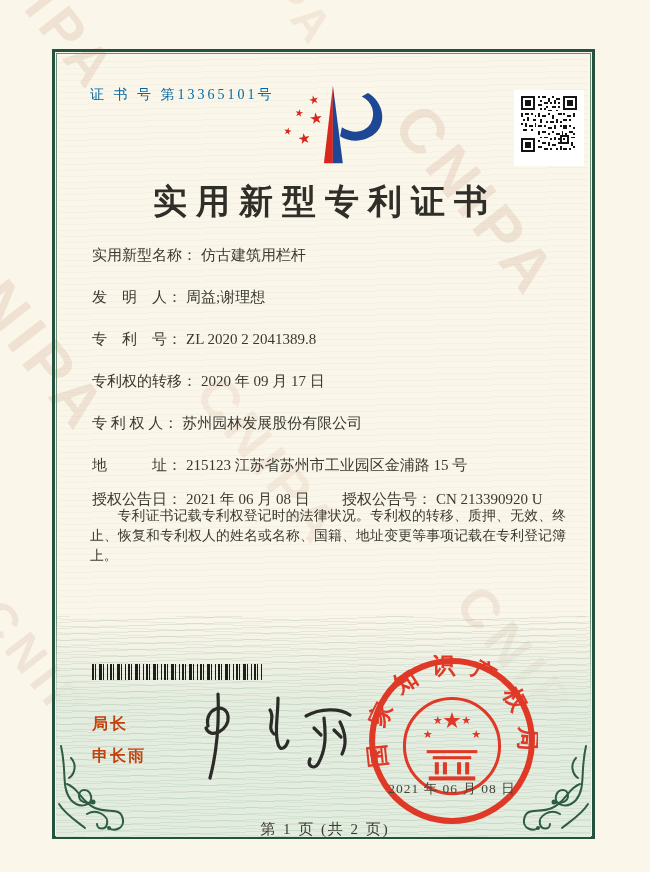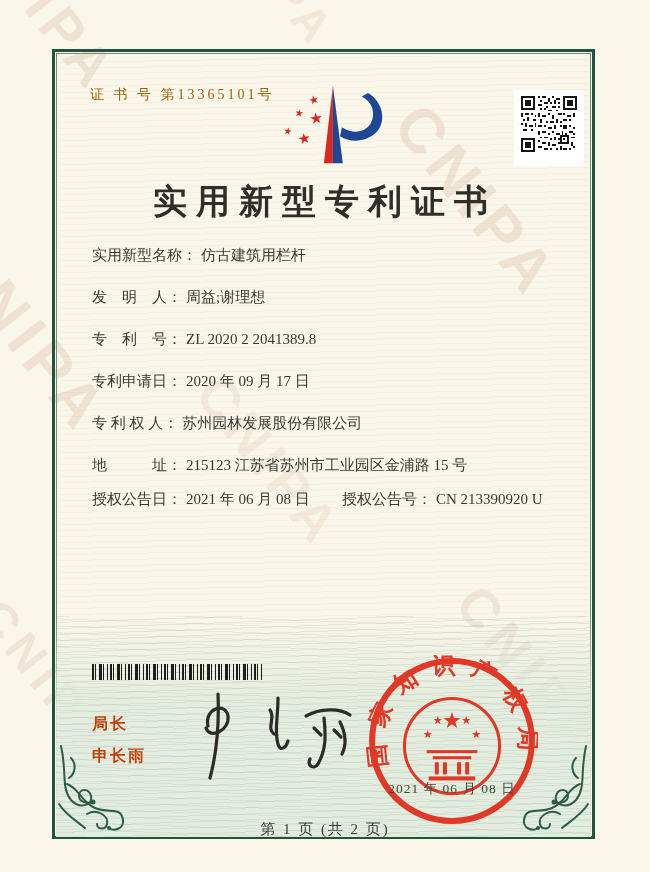--- a/index.html
+++ b/index.html
@@ -21,21 +21,21 @@
   .frame-inner{position:absolute;inset:1px;border:1px solid #6c9076;}
   .frame-pattern{position:absolute;inset:4px;background:repeating-linear-gradient(179deg,rgba(150,175,150,0.07) 0 1px,rgba(0,0,0,0) 1px 6px);}
   
   .guilloche{
     position:absolute;left:56px;top:616px;width:535px;height:221px;
     background:
       repeating-linear-gradient(178deg,rgba(125,160,130,0.16) 0 1px,rgba(0,0,0,0) 1px 6px),
       repeating-linear-gradient(182deg,rgba(125,160,130,0.13) 0 1px,rgba(0,0,0,0) 1px 7px),
       linear-gradient(180deg,rgba(228,237,224,0) 0%,rgba(226,236,222,0.92) 40%,#e3eddf 100%);
   }
-  .cert-no{left:90px;top:86px;font-size:14px;letter-spacing:3px;color:#a16207;}
+  .cert-no{left:90px;top:86px;font-size:14px;letter-spacing:3px;color:#0369a1;}
   .title{left:0;top:179px;width:100%;text-align:center;font-size:34px;font-weight:600;letter-spacing:9px;color:#2f2e28;}
   .qr-back{left:514px;top:90px;width:70px;height:76px;background:#ffffff;}
   .frow{position:absolute;left:92px;font-size:15px;color:#3a392f;white-space:nowrap;}
   .frow .lab{display:inline-block;text-align:right;}
   .frow .val{margin-left:4px;}
   .pair2{position:absolute;left:250px;top:0;}
   .paras{left:90px;top:506px;width:476px;font-size:13.8px;line-height:1.44;text-align:justify;color:#3b3a30;}
   .paras p{margin:0;text-indent:2em;}
   .barcode{
     left:92px;top:664px;width:170px;height:16px;
@@ -135,36 +135,37 @@
 <div class="frow" style="top:246px;">
   <span class="lab">实用新型名称：</span><span class="val">仿古建筑用栏杆</span>
 </div>
 <div class="frow" style="top:288px;">
   <span class="lab">发　明　人：</span><span class="val">周益;谢理想</span>
 </div>
 <div class="frow" style="top:330px;">
   <span class="lab">专　利　号：</span><span class="val">ZL 2020 2 2041389.8</span>
 </div>
 <div class="frow" style="top:372px;">
-  <span class="lab">专利申请日：</span><span class="val">2020 年 09 月 17 日</span>
+  <span class="lab">专利权的转移：</span><span class="val">2020 年 09 月 17 日</span>
 </div>
 <div class="frow" style="top:414px;">
   <span class="lab">专 利 权 人：</span><span class="val">苏州园林发展股份有限公司</span>
 </div>
 <div class="frow" style="top:456px;">
   <span class="lab">地　　　址：</span><span class="val">215123 江苏省苏州市工业园区金浦路 15 号</span>
 </div>
 <div class="frow" style="top:490px;">
   <span class="lab">授权公告日：</span><span class="val">2021 年 06 月 08 日</span>
   <span class="pair2">
     <span class="lab">授权公告号：</span><span class="val">CN 213390920 U</span>
   </span>
 </div>
 
 <div class="abs paras">
+  <p>专利证书记载专利权登记时的法律状况。专利权的转移、质押、无效、终止、恢复和专利权人的姓名或名称、国籍、地址变更等事项记载在专利登记簿上。</p>
 </div>
 
 <div class="abs barcode"></div>
 
 <div class="abs sig-block">
   <div>局长</div>
   <div>申长雨</div>
 </div>
 
 <div class="abs" style="left:178px;top:686px;">

